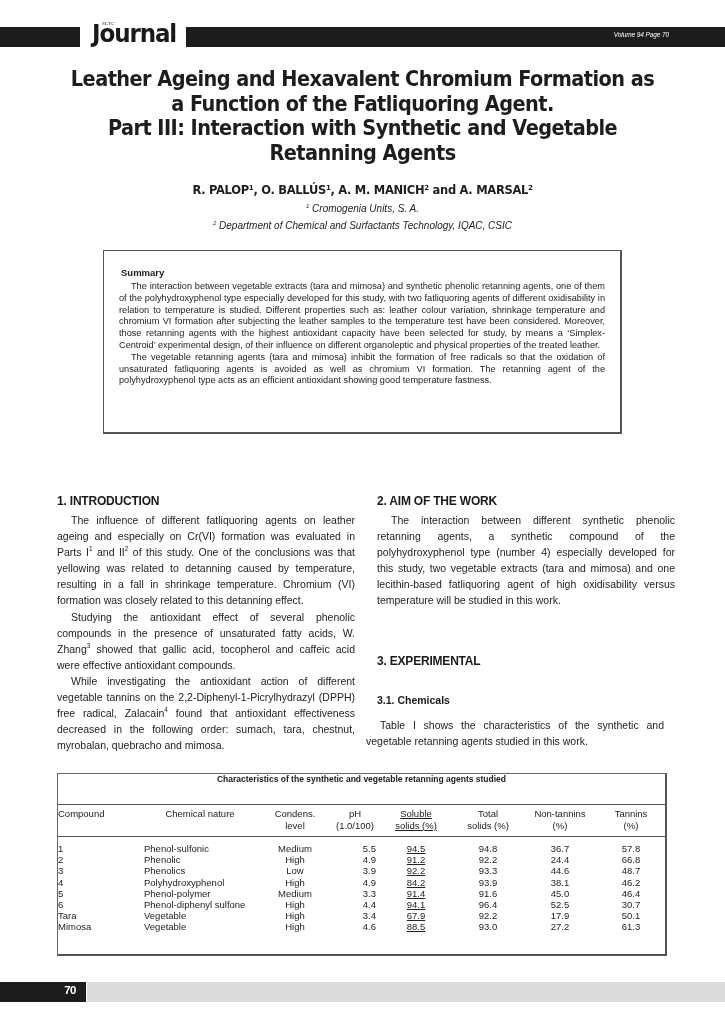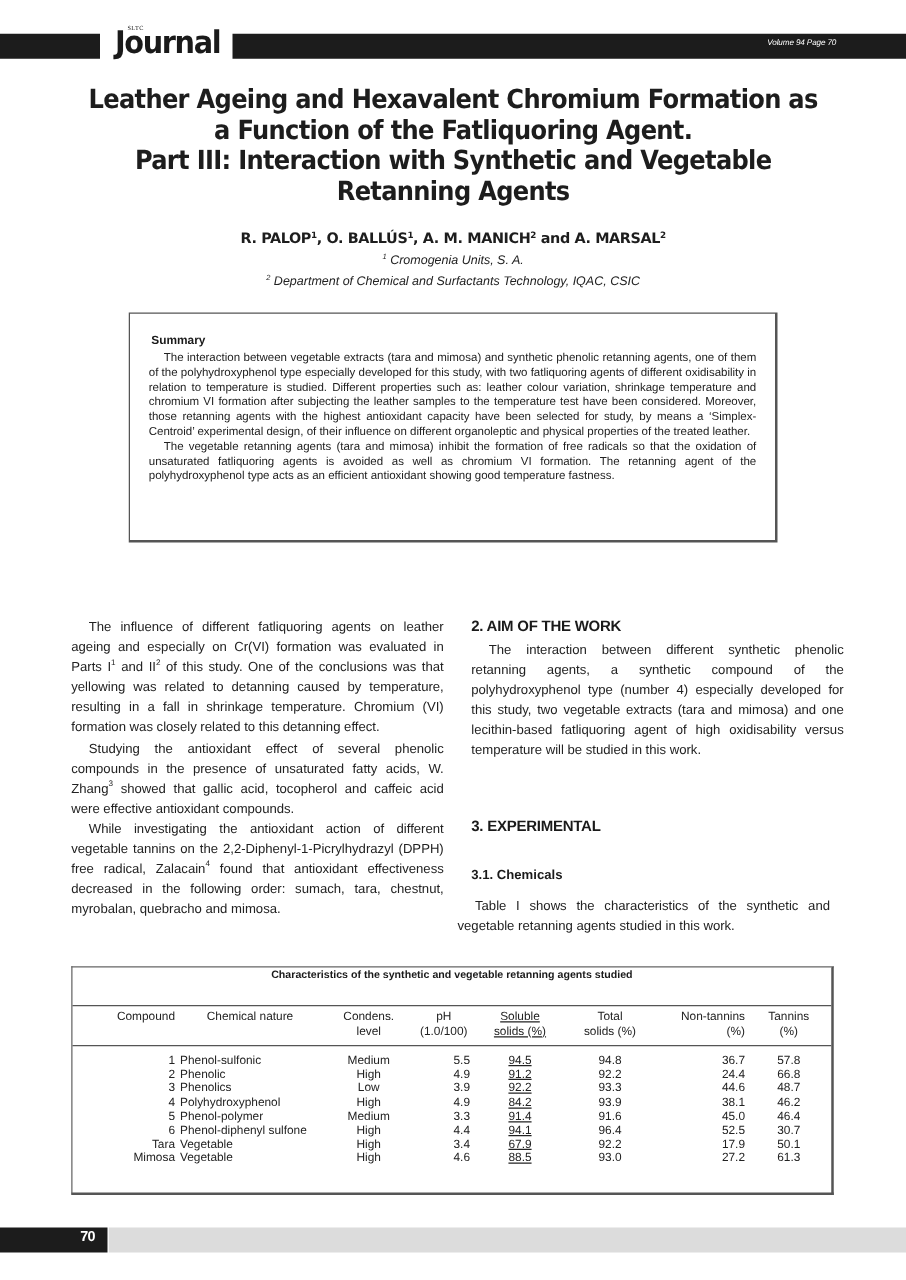--- a/index.html
+++ b/index.html
@@ -45,27 +45,27 @@
     .tbl-wrap { position: absolute; left: 57px; top: 773px; width: 610px; height: 183px; border: 1px solid #666; border-right: 2px solid #555; border-bottom: 2px solid #555; }
     .tbl-title { text-align: center; font-weight: bold; font-size: 8.5px; margin-top: 4px; line-height: 11px; }
     .tbl-sub { text-align: center; font-weight: bold; font-size: 8.5px; line-height: 11px; }
     .tbl-sep { position: absolute; left: 0; right: 0; height: 1px; background: #555; }
     .sep1 { top: 30px; }
     .sep2 { top: 62px; }
     table { position: absolute; left: 0; top: 31px; width: 608px; border-collapse: collapse; font-size: 9.5px; color: #222; }
     th { font-weight: normal; line-height: 11.5px; padding-top: 3px; padding-bottom: 3px; height: 31px; vertical-align: top; }
     td { line-height: 11.2px; padding: 0; }
     tbody tr:first-child td { padding-top: 7px; }
-    .c-comp { width: 82px; text-align: right; }
+    .c-comp { width: 82px; text-align: left; }
     .c-nat { width: 120px; text-align: left; padding-left: 4px; }
     .c-cond { width: 70px; text-align: center; }
     .c-ph { width: 50px; text-align: right; padding-right: 4px; }
     .c-sol { width: 72px; text-align: center; text-decoration: underline; }
     .c-tot { width: 72px; text-align: center; }
-    .c-non { width: 72px; text-align: right; }
+    .c-non { width: 72px; text-align: center; }
     .c-tan { width: 70px; text-align: center; }
     th.c-nat { text-align: center; padding-left: 0; }
     th.c-ph { text-align: center; padding-right: 0; }
 
     
     .ftr-dark { position: absolute; left: 0; top: 982px; width: 86px; height: 20px; background: #1c1c1c; padding-left: 14px; }
     .ftr-num { position: absolute; right: 10px; top: 2px; color: #fff; font-weight: bold; font-size: 11.5px; letter-spacing: -0.5px; }
     .ftr-light { position: absolute; left: 87px; top: 982px; width: 638px; height: 20px; background: #dcdcdc; }
   </style>
 </head>
@@ -92,20 +92,21 @@
 <div class="affil affil1"><sup>1</sup><span> Cromogenia Units, S. A.</span></div>
 <div class="affil affil2"><sup>2</sup><span> Department of Chemical and Surfactants Technology, IQAC, CSIC</span></div>
 
 <div class="summary">
   <div class="summary-h">Summary</div>
   <p>The interaction between vegetable extracts (tara and mimosa) and synthetic phenolic retanning agents, one of them of the polyhydroxyphenol type especially developed for this study, with two fatliquoring agents of different oxidisability in relation to temperature is studied. Different properties such as: leather colour variation, shrinkage temperature and chromium VI formation after subjecting the leather samples to the temperature test have been considered. Moreover, those retanning agents with the highest antioxidant capacity have been selected for study, by means a ‘Simplex-Centroid’ experimental design, of their influence on different organoleptic and physical properties of the treated leather.</p>
   <p>The vegetable retanning agents (tara and mimosa) inhibit the formation of free radicals so that the oxidation of unsaturated fatliquoring agents is avoided as well as chromium VI formation. The retanning agent of the polyhydroxyphenol type acts as an efficient antioxidant showing good temperature fastness.</p>
 </div>
 
 <div class="col col-left">
+  <div class="h1">1. INTRODUCTION</div>
   <p><span>The influence of different fatliquoring agents on leather ageing and especially on Cr(VI) formation was evaluated in Parts I</span><sup>1</sup><span> and II</span><sup>2</sup><span> of this study. One of the conclusions was that yellowing was related to detanning caused by temperature, resulting in a fall in shrinkage temperature. Chromium (VI) formation was closely related to this detanning effect.</span></p>
   <p><span>Studying the antioxidant effect of several phenolic compounds in the presence of unsaturated fatty acids, W. Zhang</span><sup>3</sup><span> showed that gallic acid, tocopherol and caffeic acid were effective antioxidant compounds.</span></p>
   <p><span>While investigating the antioxidant action of different vegetable tannins on the 2,2-Diphenyl-1-Picrylhydrazyl (DPPH) free radical, Zalacain</span><sup>4</sup><span> found that antioxidant effectiveness decreased in the following order: sumach, tara, chestnut, myrobalan, quebracho and mimosa.</span></p>
 </div>
 
 <div class="col col-right">
   <div class="h1">2. AIM OF THE WORK</div>
   <p>The interaction between different synthetic phenolic retanning agents, a synthetic compound of the polyhydroxyphenol type (number 4) especially developed for this study, two vegetable extracts (tara and mimosa) and one lecithin-based fatliquoring agent of high oxidisability versus temperature will be studied in this work.</p>
 </div>
 

